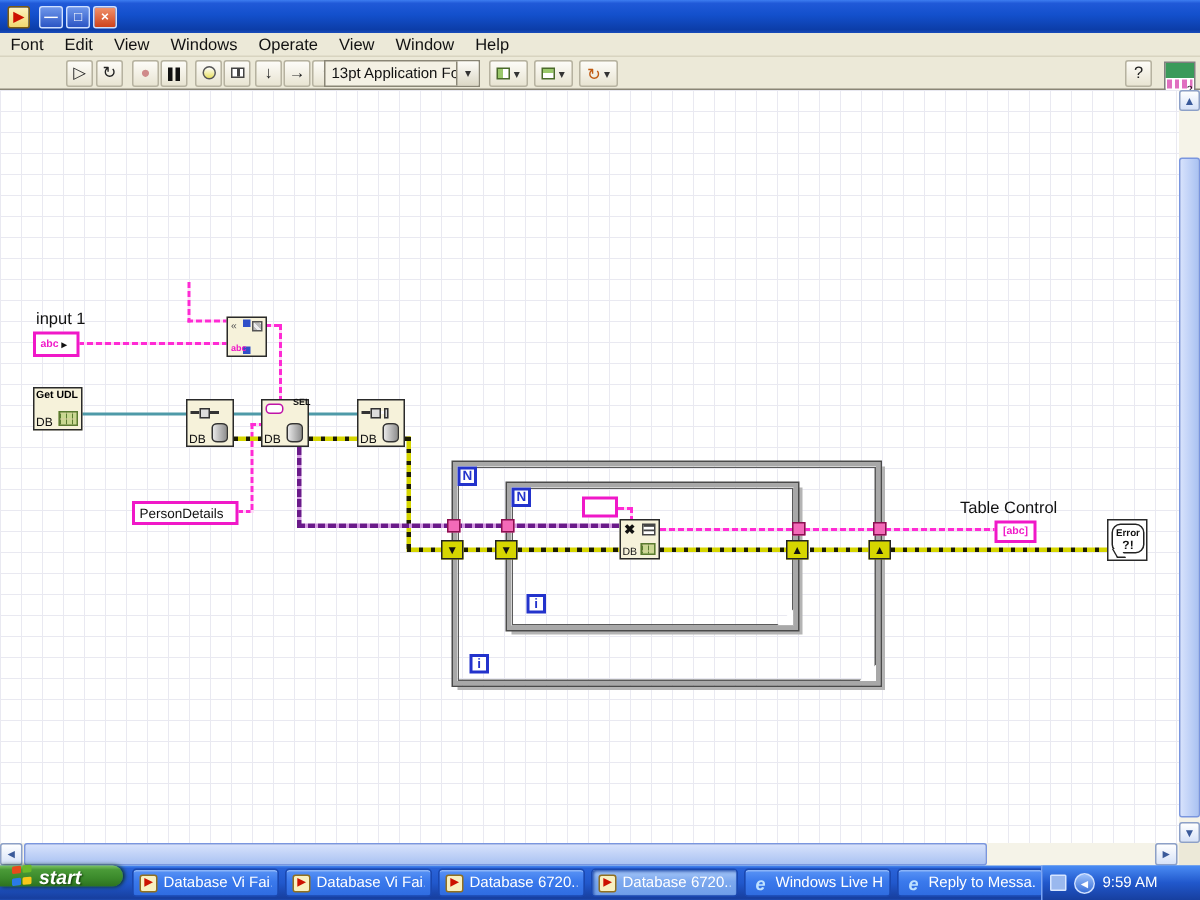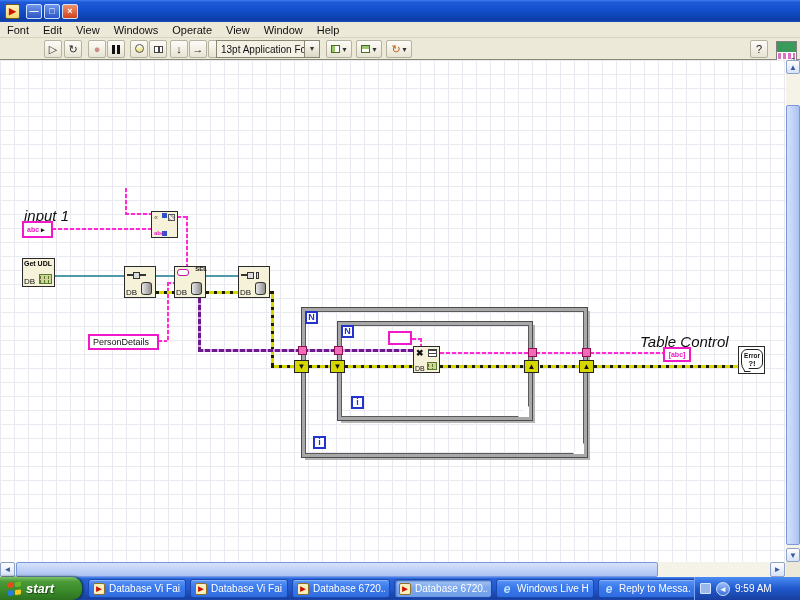--- a/index.html
+++ b/index.html
@@ -81,21 +81,21 @@
     background:linear-gradient(90deg,#e8e8e8,#8f8f8f); border:1px solid #333; border-radius:4px/3px; }
   .plug { position:absolute; left:2px; top:4px; width:26px; height:8px; display:flex; align-items:center; }
   .plug i { display:block; height:2px; width:6px; background:#333; }
   .plug b { display:block; width:7px; height:7px; border:1px solid #333; background:#dcdcdc; }
   .grid-glyph { position:absolute; right:2px; bottom:2px; width:13px; height:10px; border:1px solid #5a7a30;
     background:linear-gradient(#d8d0a0 1px, transparent 1px), linear-gradient(90deg,#5a7a30 1px, transparent 1px), #c8d890;
     background-size:4px 4px; }
 
   .term { position:absolute; background:#fff; border:2px solid #f018c8; color:#f018c8;
     font-size:7px; font-weight:bold; display:flex; align-items:center; }
-  .lbl { position:absolute; font-size:15px; color:#111; white-space:nowrap;font-style:italic; }
+  .lbl { position:absolute; font-size:11px; color:#111; white-space:nowrap; }
 
   #where-box { position:absolute; left:67px; top:146px; width:61px; height:43px; background:#fff;
     border:2px solid #f018c8; box-shadow:0 0 0 1px #ffaaee inset; font-size:8.5px; color:#111; padding:2px 2px; }
   #where-box div { line-height:11px; }
 
   #sel-tag { position:absolute; right:-2px; top:-1px; font-size:6px; font-weight:bold; color:#111; }
   #sel-chip { position:absolute; left:2px; top:2px; width:12px; height:7px; border:1px solid #c014a8;
     border-radius:3px; background:#fff; }
 
   .bluesq { position:absolute; width:5px; height:5px; background:#3050c8; }
@@ -113,21 +113,21 @@
   
   .sbtn { position:absolute; background:linear-gradient(#ffffff,#d6e2f8); border:1px solid #8ca0c8;
     color:#3a5a9a; font-size:8px; text-align:center; border-radius:2px; }
   .strack { position:absolute; background:#f5f3e8; }
   .sthumb { position:absolute; background:linear-gradient(90deg,#d7e2fc,#aac2f2); border:1px solid #7a96df; border-radius:2px; }
   .sthumb.h { background:linear-gradient(#d7e2fc,#aac2f2); }
 
   
   #taskbar { position:absolute; left:0; top:577px; width:800px; height:23px;
     background:linear-gradient(180deg,#4a8cf4 0%,#2a63d8 8%,#2158cc 50%,#173f9f 95%,#1f4cb0 100%); }
-  #startbtn { position:absolute; left:0; top:0; width:82px; height:23px; border-radius:0 10px 10px 0;
+  #startbtn { position:absolute; left:0; top:0; width:82px; height:14px; border-radius:0 10px 10px 0;
     background:linear-gradient(180deg,#7cc465 0%,#4a9a38 20%,#3b8a2b 60%,#2d7220 100%);
     box-shadow:1px 0 3px #0a2a0a; display:flex; align-items:center; padding-left:8px; gap:4px; }
   #startbtn .flag { width:14px; height:14px; display:grid; grid-template-columns:6px 6px; grid-gap:1px; transform:skewY(-6deg); }
   #startbtn .flag i { display:block; width:6px; height:5px; border-radius:1px; }
   #startbtn .stext { color:#fff; font-weight:bold; font-style:italic; font-size:13px; text-shadow:1px 1px 1px #1a4a10; }
   .taskbtn { position:absolute; top:2px; height:19px; width:98px; border-radius:3px; border:1px solid #1a48b0;
     background:linear-gradient(#5a94f6,#3a79ec 45%,#2f6ce0); box-shadow:inset 0 1px 0 #8ab4f8;
     display:flex; align-items:center; gap:4px; padding:0 4px; color:#fff; font-size:10px; }
   .taskbtn.active { background:linear-gradient(#a8c8f8,#7ca8ee 45%,#6f9ee8); box-shadow:inset 1px 1px 2px #2a55b0; }
   .taskbtn .tlabel { white-space:nowrap; overflow:hidden; }

